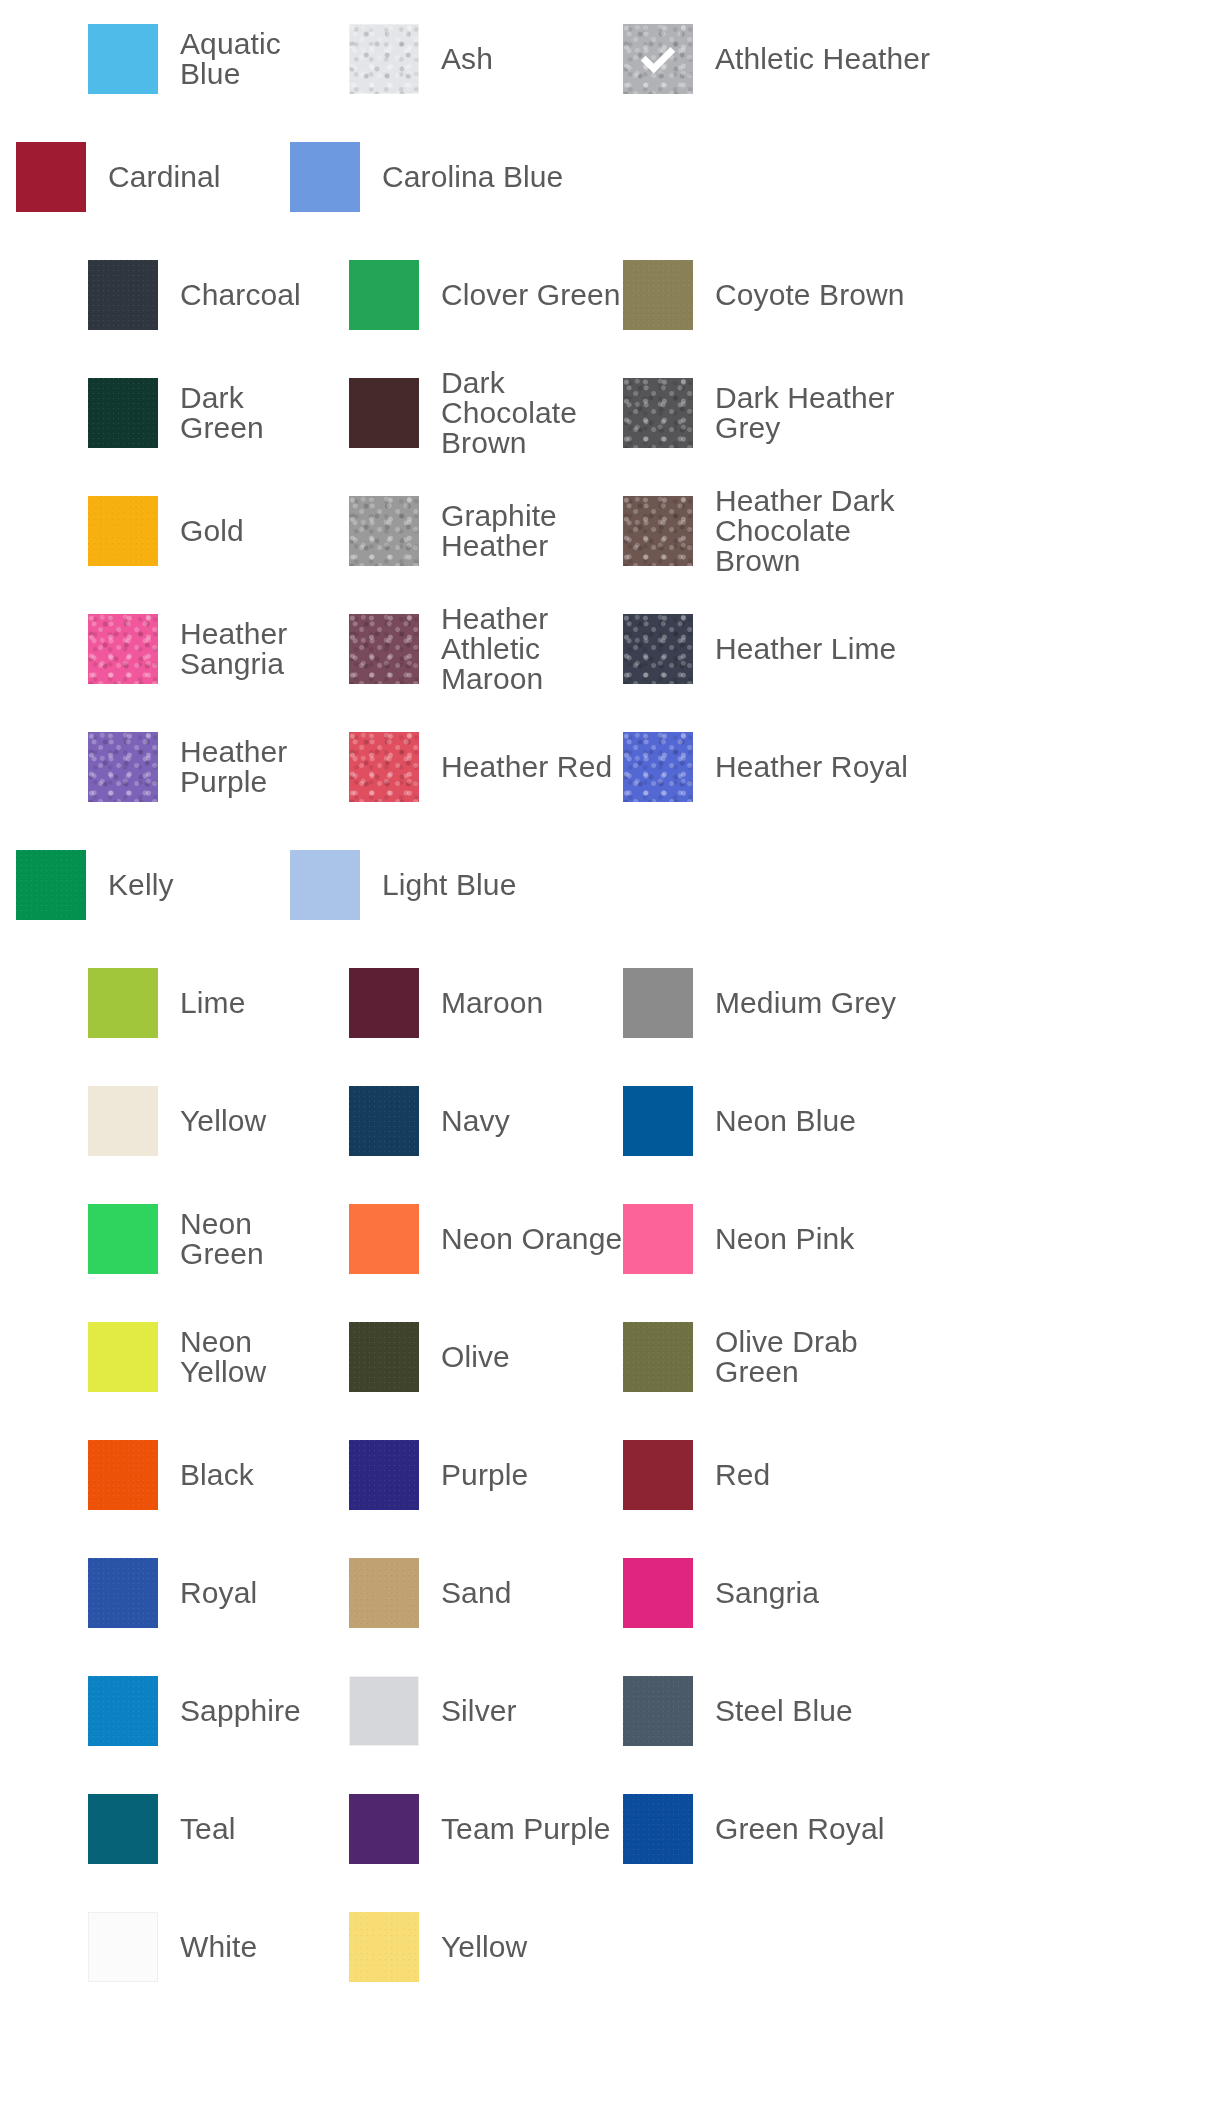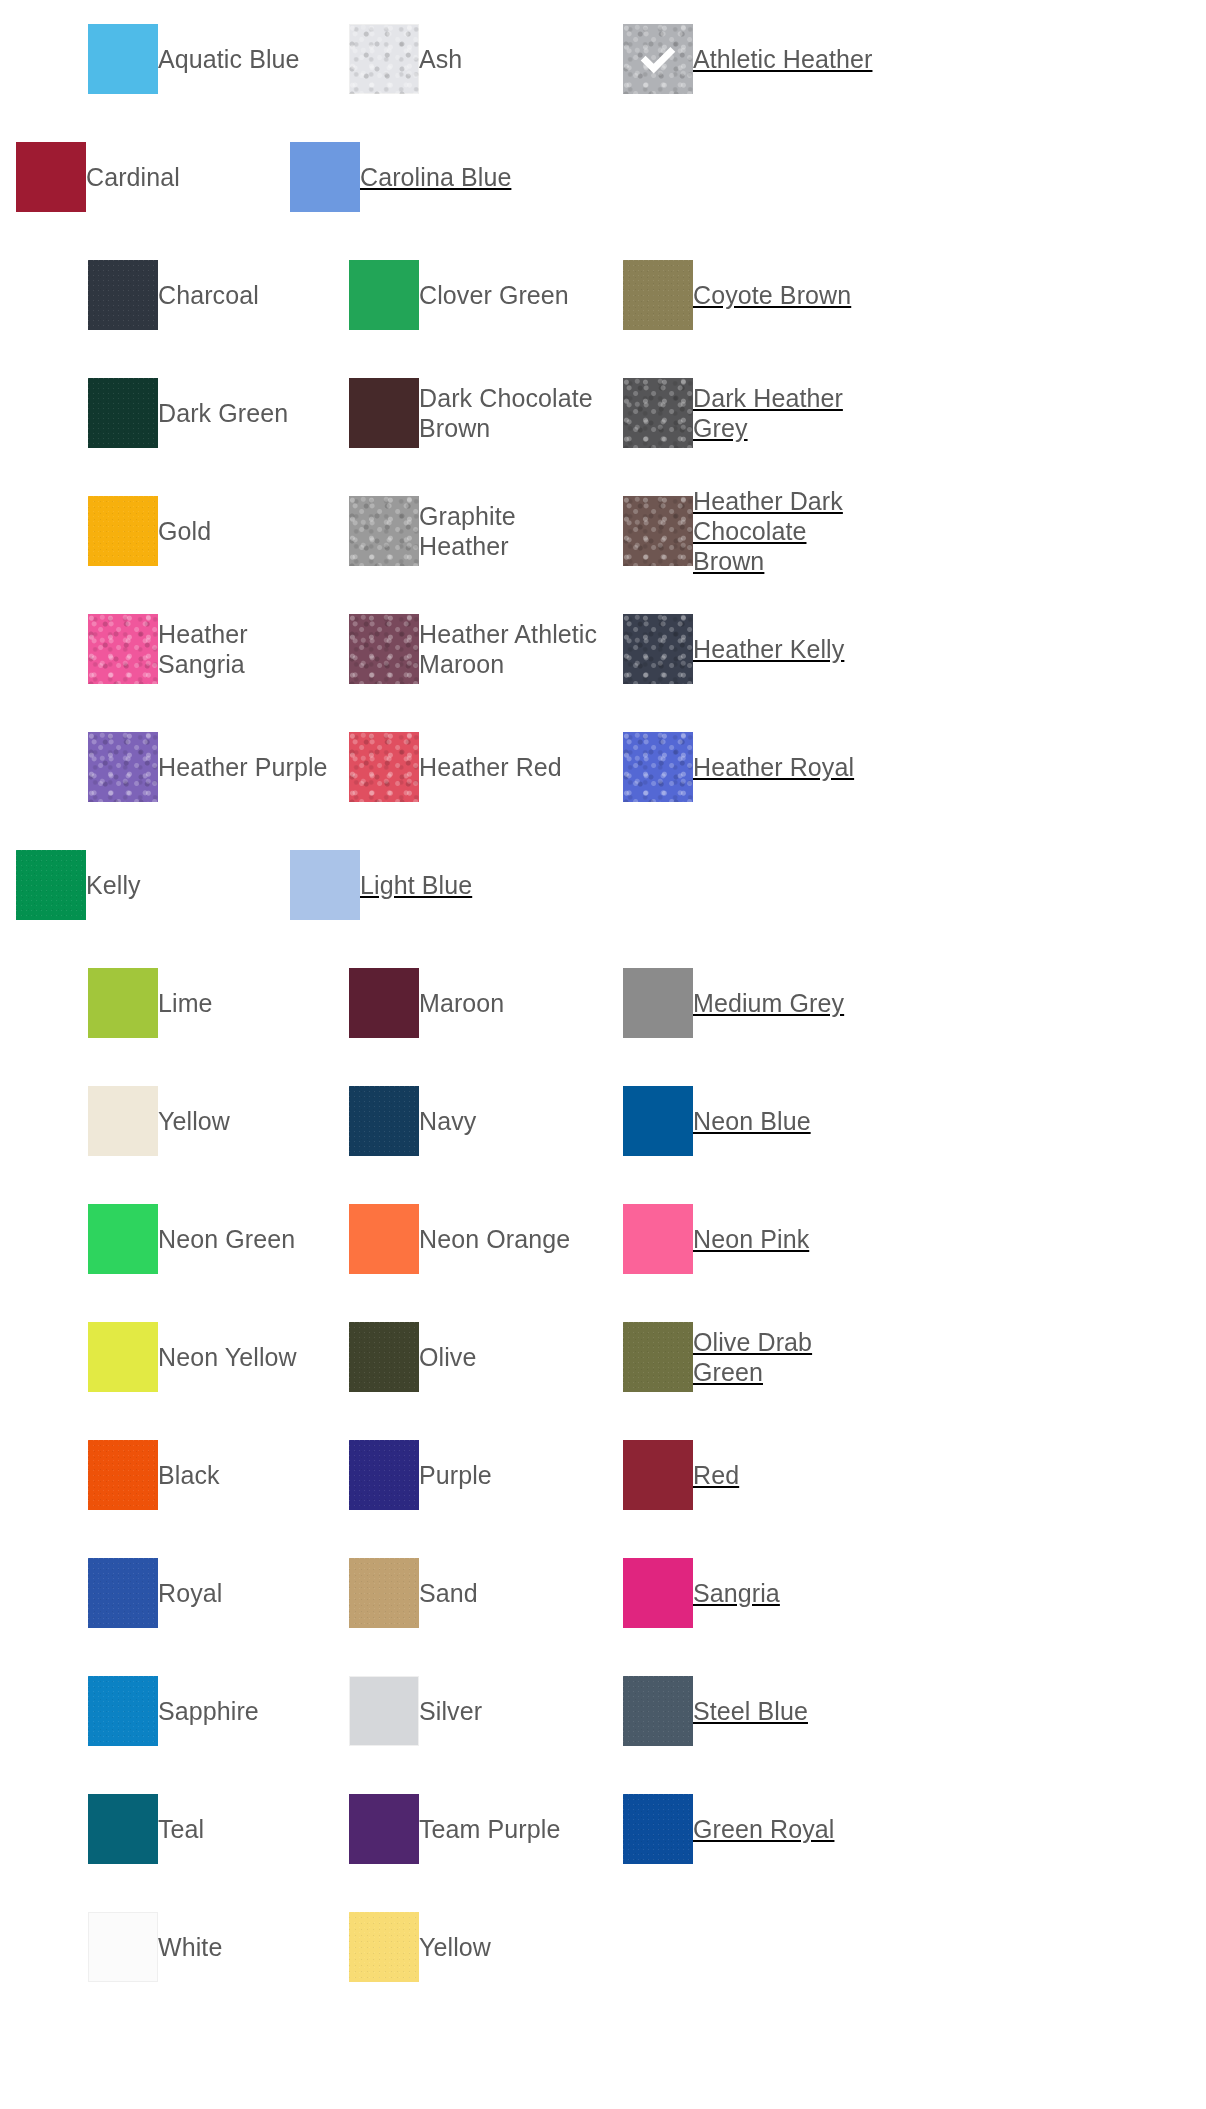--- a/index.html
+++ b/index.html
@@ -31,21 +31,21 @@
   }
 
   .swatch-cell {
     display: flex;
     align-items: center;
     box-sizing: border-box;
     height: 118px;
   }
   .swatch-cell.col-0 { width: 333px; padding-left: 88px; }
   .swatch-cell.col-1 { width: 290px; padding-left: 16px; }
-  .swatch-cell.col-2 { width: 583px; padding-left: 0px; text-decoration: underline; }
+  .swatch-cell.col-2 { width: 583px; padding-left: 0px; }
 
   .swatch-chip {
     position: relative;
     width: 70px;
     height: 70px;
     flex: 0 0 70px;
     background-color: #cccccc;
     background-repeat: repeat;
     display: block;
   }
@@ -84,22 +84,23 @@
     position: absolute;
     left: 50%;
     top: 50%;
     transform: translate(-50%, -50%);
     width: 46px;
     height: 46px;
     z-index: 3;
   }
 
   .swatch-label {
+    margin-left: 22px;
     color: #5a5a5a;
-    font-size: 25px;
+    font-size: 30px;
     line-height: 30px;
     letter-spacing: .1px;
     white-space: pre-line;
     font-family: "Liberation Sans", sans-serif;
   }
 </style>
 </head>
 <body>
 
 <div id="swatch-grid">
@@ -183,21 +184,21 @@
         <span class="swatch-chip tex-heather" style="background-color:#f0579c"></span>
         <span class="swatch-label">Heather Sangria</span>
       </div>
       <div class="swatch-cell col-1">
         <span class="swatch-chip tex-heather" style="background-color:#79495c"></span>
         <span class="swatch-label">Heather Athletic
 Maroon</span>
       </div>
       <div class="swatch-cell col-2">
         <span class="swatch-chip tex-heather" style="background-color:#3a404f"></span>
-        <span class="swatch-label">Heather Kelly</span>
+        <span class="swatch-label">Heather Lime</span>
       </div>
     </div>
     <div class="swatch-row">
       <div class="swatch-cell col-0">
         <span class="swatch-chip tex-heather" style="background-color:#7d63b8"></span>
         <span class="swatch-label">Heather Purple</span>
       </div>
       <div class="swatch-cell col-1">
         <span class="swatch-chip tex-heather" style="background-color:#e04f60"></span>
         <span class="swatch-label">Heather Red</span>

